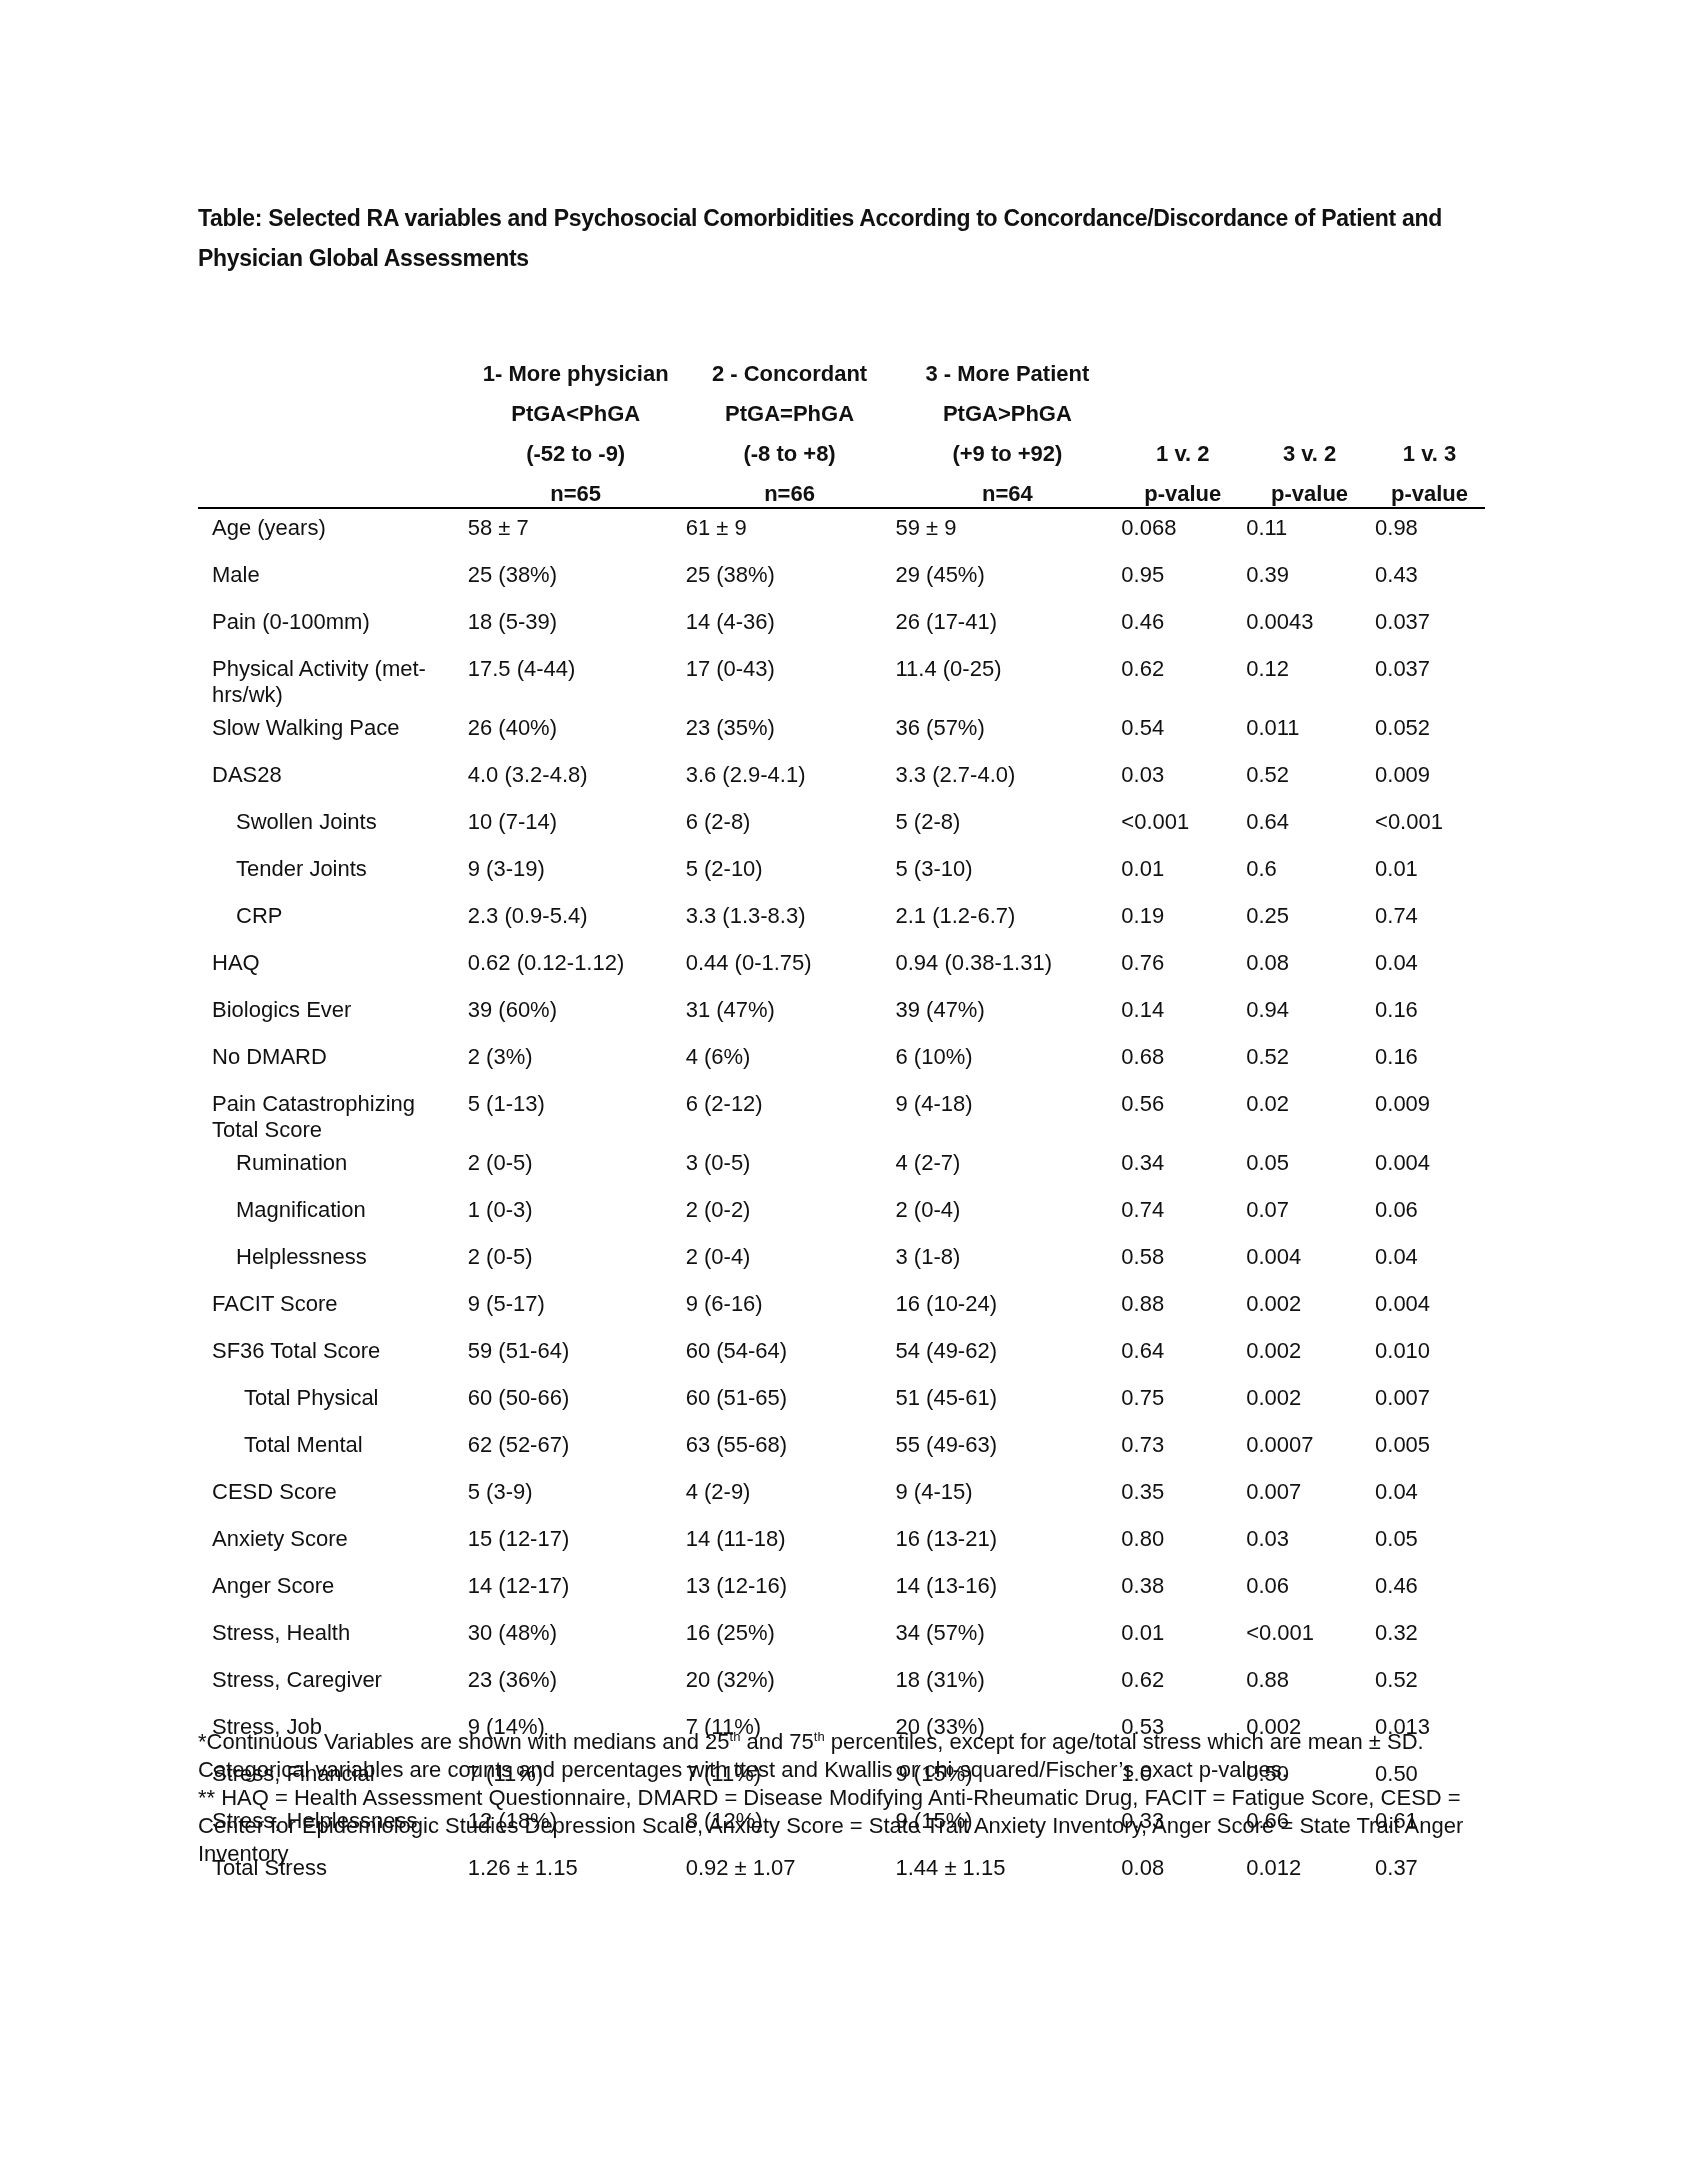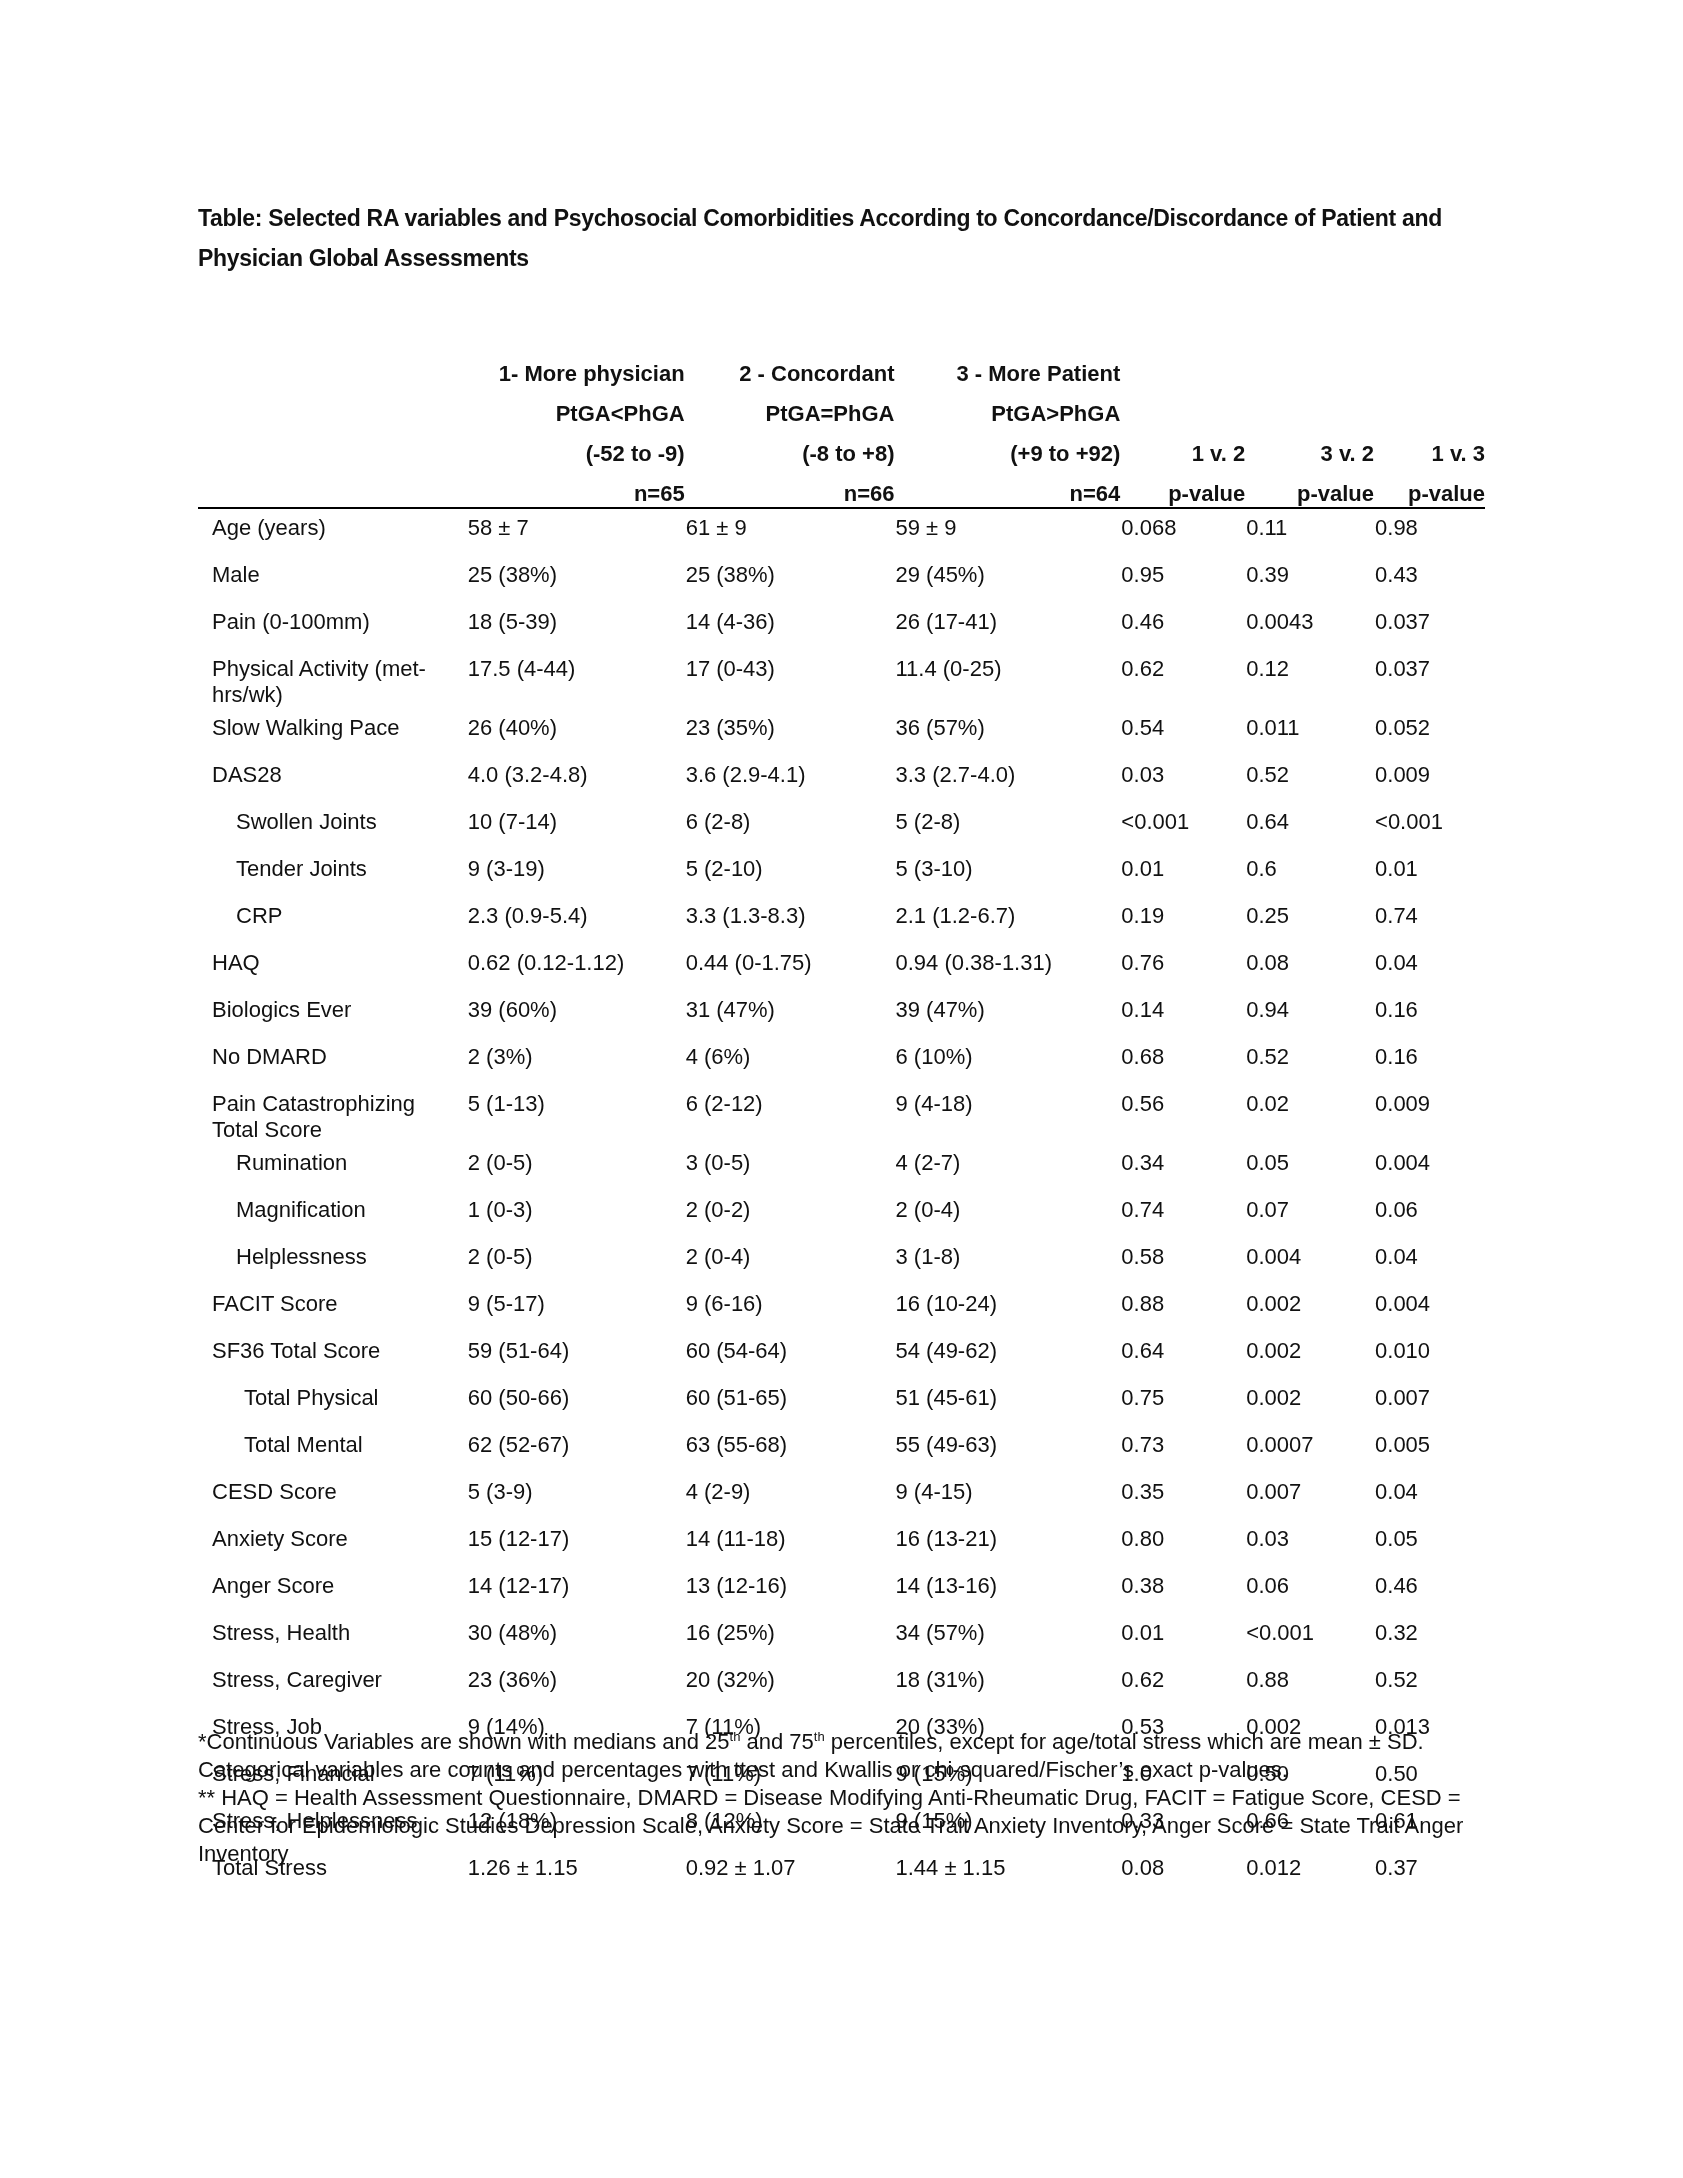--- a/index.html
+++ b/index.html
@@ -1,19 +1,19 @@
 <!DOCTYPE html>
 <html><head>
 <meta charset="utf-8">
 <style>
   html, body { margin: 0; padding: 0; background: #ffffff; }
   body { width: 1683px; height: 2178px; position: relative; color: #111; font-family: "Liberation Sans", sans-serif; }
   .title { position: absolute; left: 198px; top: 198px; width: 1307px; font-weight: bold; font-size: 23px; line-height: 40px; letter-spacing: -0.3px; }
   .tbl { position: absolute; left: 198px; top: 347px; width: 1287px; border-collapse: collapse; font-size: 22px; }
-  .tbl th { font-weight: bold; text-align: right; padding: 0 0 0 0; height: 40px; vertical-align: bottom; white-space: nowrap; }
+  .tbl th { font-weight: bold; text-align: center; padding: 0 0 0 0; height: 40px; vertical-align: bottom; white-space: nowrap; }
   .tbl thead tr.last th { border-bottom: 2px solid #000; }
   .tbl td { height: 40px; vertical-align: top; padding-top: 6px; white-space: nowrap; }
   .tbl td.label { font-weight: normal; padding-left: 14px; white-space: normal; line-height: 26px; }
   .tbl td.indent { padding-left: 38px; }
   .tbl td.indent2 { padding-left: 46px; }
   .col-label { width: 269px; }
   .col-g1 { width: 218px; }
   .col-g2 { width: 210px; }
   .col-g3 { width: 226px; }
   .col-p1 { width: 125px; }

